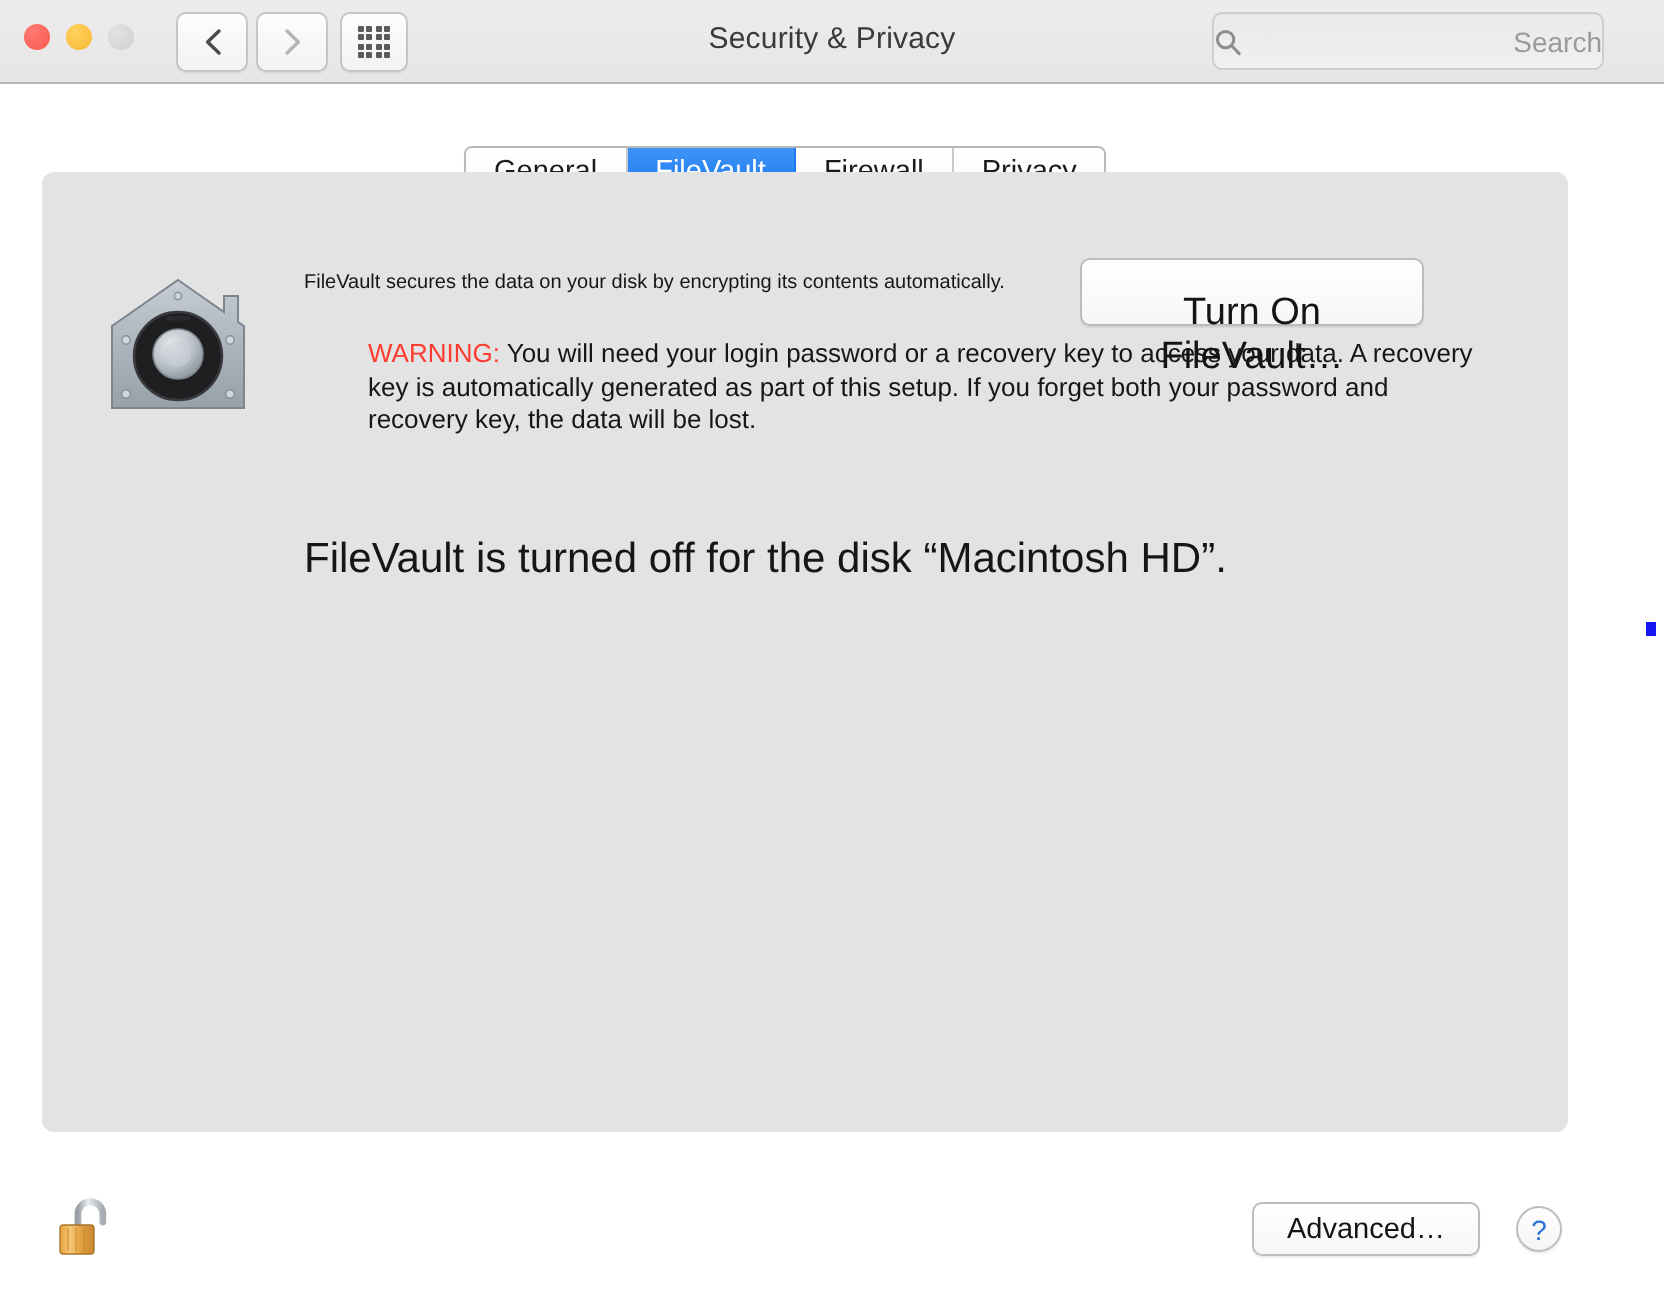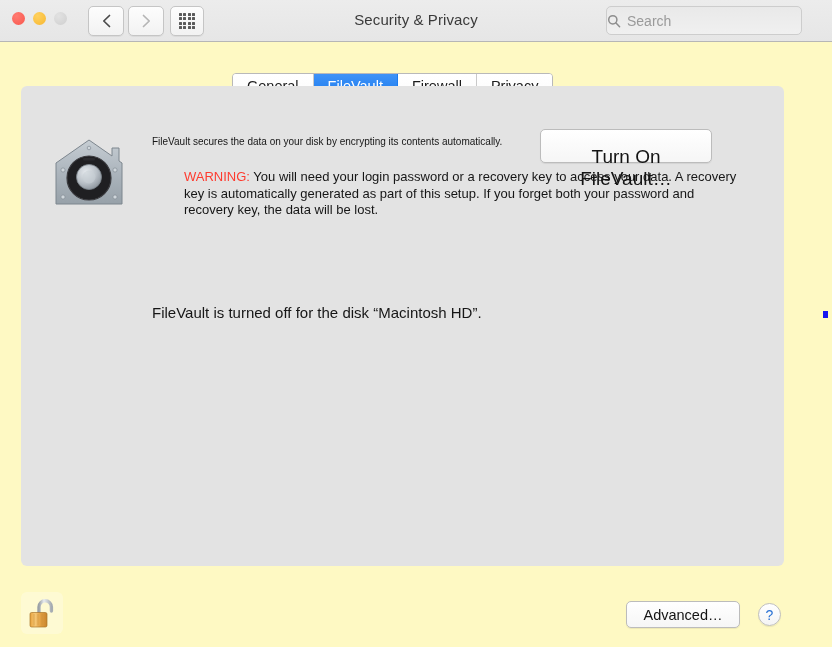--- a/index.html
+++ b/index.html
@@ -12,21 +12,21 @@
     overflow: hidden;
     background: #ececec;
     font-family: "Liberation Sans", sans-serif;
     -webkit-font-smoothing: antialiased;
   }
 
   .window {
     position: relative;
     width: 832px;
     height: 647px;
-    background: #fef9c3;
+    background: #ffffff;
     overflow: hidden;
   }
 
   
   .toolbar {
     position: absolute;
     left: 0; top: 0;
     width: 832px; height: 42px;
     background: linear-gradient(to bottom, #ececec 0%, #e6e6e6 100%);
     border-bottom: 1px solid #b6b6b6;
@@ -107,21 +107,21 @@
   .searchfield {
     position: absolute;
     right: 30px; top: 6px;
     width: 196px; height: 29px;
     background: linear-gradient(to bottom, #e9e9e9, #f0f0f0);
     border: 1px solid #cdcdcd;
     border-radius: 5px;
     box-sizing: border-box;
     display: flex;
     align-items: center;
-    justify-content: flex-start;
+    justify-content: space-between;
     gap: 6px;
   }
   .searchfield .mag { display: block; }
   .search-placeholder {
     font-size: 14px;
     color: #9a9a9a;
   }
 
   
   .tabbar {
@@ -186,23 +186,22 @@
     width: 555px;
     font-size: 13px;
     line-height: 16.5px;
     color: #161616;
     margin-left: 32px;
   }
   .warning-label { color: #fe3b2f; }
   .status-line {
     position: absolute;
     left: 152px; top: 268px;
-    font-size: 15px;
+    font-size: 21px;
     color: #161616;
-    margin-top: 36px;
   }
 
   .turn-on-btn {
     position: absolute;
     left: 540px; top: 129px;
     width: 172px; height: 27px;
     background: linear-gradient(to bottom, #ffffff, #f6f6f6);
     border: 1px solid #bcbcbc;
     border-radius: 5px;
     box-sizing: border-box;

